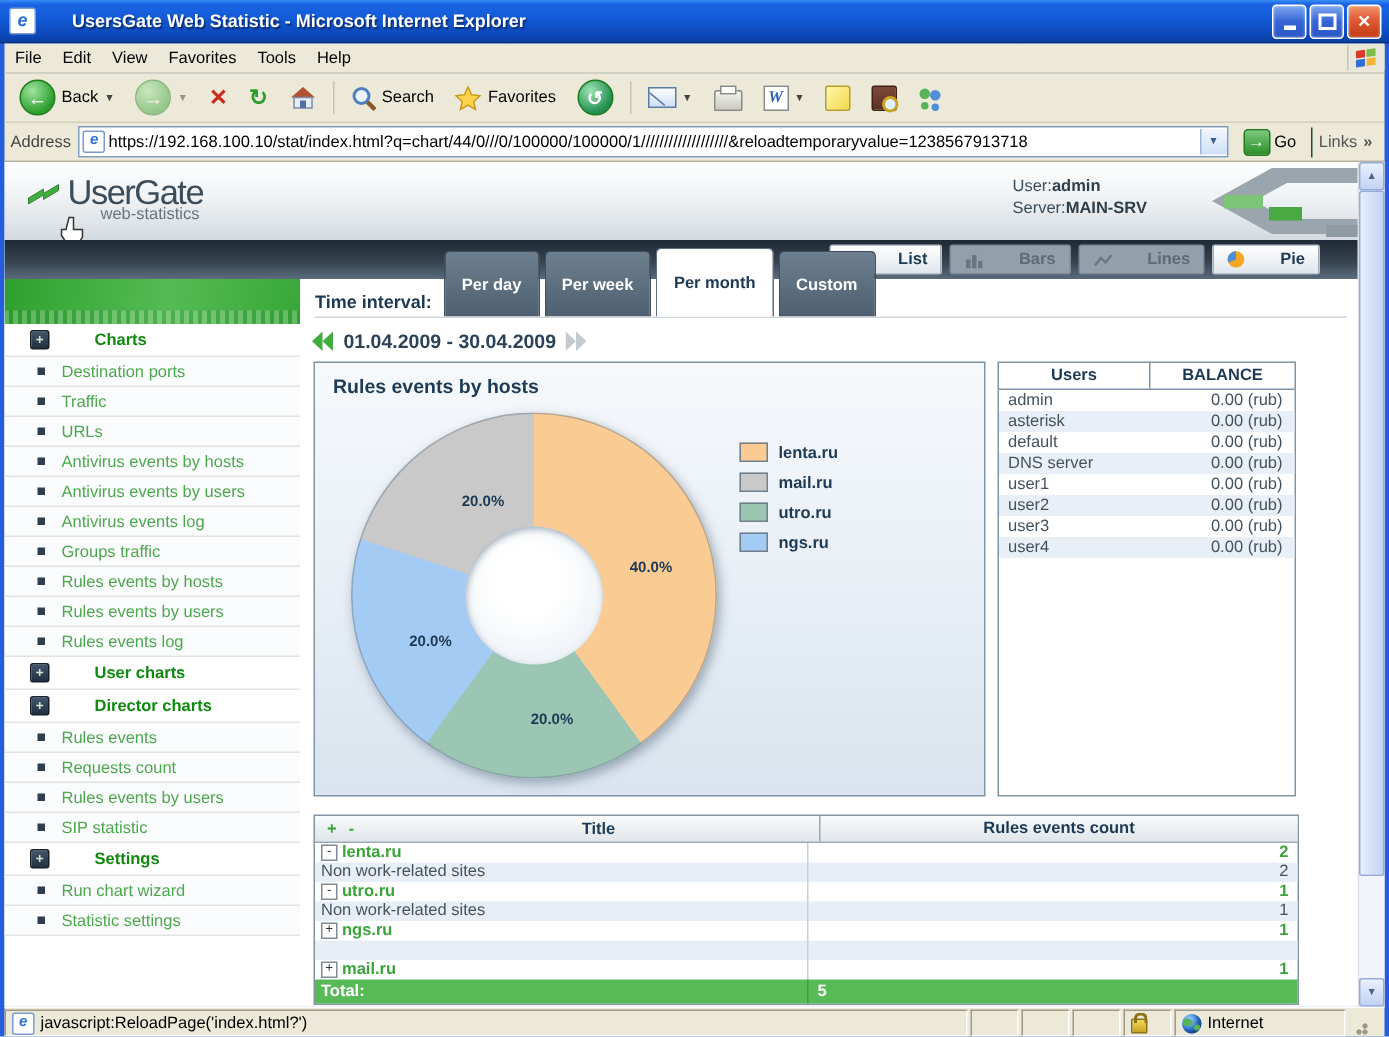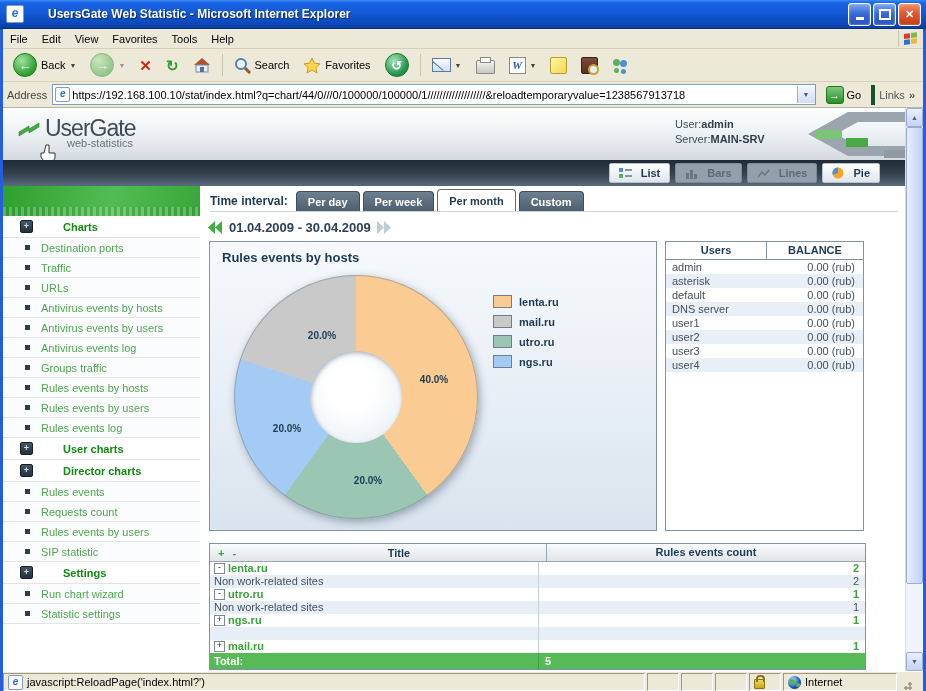--- a/index.html
+++ b/index.html
@@ -37,59 +37,59 @@
   .glyph{font-size:15px;font-weight:bold;line-height:1;}
   .addressbar{height:25px;display:flex;align-items:center;padding:0 4px;border-bottom:1px solid #b8b4a2;}
   .addr-label{color:#444;margin-right:5px;}
   .addr-field{flex:1;height:19px;border:1px solid #7F9DB9;background:#fff;display:flex;align-items:center;padding-left:2px;}
   .addr-field input{border:0;outline:0;flex:1;font:11px "Liberation Sans",sans-serif;height:15px;}
   .addr-drop{width:17px;height:17px;background:linear-gradient(180deg,#f2f7fe,#cfdef8);border-left:1px solid #9ab1d8;
     display:flex;align-items:center;justify-content:center;font-size:7px;color:#3a5a88;}
   .go-btn{display:flex;align-items:center;gap:3px;margin:0 4px;padding:1px 5px;border:1px solid transparent;border-radius:2px;}
   .go-ico{width:16px;height:16px;border-radius:3px;background:linear-gradient(180deg,#7cc97c,#2a8f2a);color:#fff;font-weight:bold;
     display:flex;align-items:center;justify-content:center;font-size:11px;border:1px solid #1d7a1d;}
-  .links{display:flex;align-items:center;gap:4px;color:#555;padding:0 4px;border-left:4px solid #14532d;height:20px;}
+  .links{display:flex;align-items:center;gap:4px;color:#555;padding:0 4px;border-left:1px solid #14532d;height:20px;}
   
   .viewport{margin:0 3px;height:563px;background:#fff;display:flex;}
   .page{width:903px;position:relative;overflow:hidden;}
   
   .appheader{position:absolute;left:0;top:0;width:903px;height:52px;
     background:linear-gradient(180deg,#fdfefe 0%,#f0f3f5 45%,#d3dae0 100%);}
   .logo{position:absolute;left:14px;top:7px;display:flex;align-items:flex-start;}
   .logo-title{font-size:23px;font-weight:normal;color:#3b4c5a;letter-spacing:-1px;}
   .logo-sub{position:absolute;left:64px;top:29px;font-size:11px;color:#66747f;}
   .userinfo{position:absolute;left:672px;top:9px;color:#3b4c5a;line-height:15px;}
   .userinfo b{color:#2e3e4a;}
   .hdr-arrow{position:absolute;right:0;top:0;}
   .cursor-hand{position:absolute;left:36px;top:36px;}
   
   .darkbar{position:absolute;left:0;top:52px;width:903px;height:26px;
     background:linear-gradient(180deg,#1e2a35 0%,#36434f 55%,#5a6b7c 100%);border-bottom:1px solid #8ba0b0;}
   .viewbtns{position:absolute;right:26px;top:3px;display:flex;gap:5px;}
-  .vbtn{height:18px;padding:0 9px;display:flex;align-items:center;gap:9px;border-radius:2px;font-weight:bold;color:#1d3a55;
+  .vbtn{height:18px;padding:0 9px;display:flex;align-items:center;gap:23px;border-radius:2px;font-weight:bold;color:#1d3a55;
     background:linear-gradient(180deg,#ffffff,#dfe6ec);border:1px solid #b7c2cc;}
   .vbtn.disabled{background:#93a0ab;color:#5d6b77;border-color:#7c8a95;}
   
   .content{position:absolute;left:0;top:78px;width:903px;height:485px;background:#fff;}
   .sidebar{position:absolute;left:0;top:0;width:197px;height:485px;background:#fff;}
   .side-banner{height:30px;background:
      repeating-linear-gradient(90deg,rgba(255,255,255,.22) 0 3px,rgba(0,0,0,.06) 3px 6px) 0 100%/100% 9px no-repeat,
      linear-gradient(100deg,#2ea02e 0%,#54bb54 55%,#38a738 100%);}
   .side-item{height:19px;display:flex;align-items:center;border-bottom:1px solid #e3e3e3;position:relative;background:#fbfcfd;}
   .side-item .bullet{position:absolute;left:22px;width:5px;height:5px;background:#2e3e4e;}
   .side-item .lbl{margin-left:38px;color:#4CA84C;}
   .side-head{height:21px;display:flex;align-items:center;border-bottom:1px solid #e3e3e3;position:relative;background:#fff;}
   .side-head .plusbox{position:absolute;left:17px;width:11px;height:11px;background:linear-gradient(180deg,#44566a,#22313f);
      border:1px solid #141f2a;border-radius:2px;color:#cfe2cf;font-size:9px;font-weight:bold;line-height:10px;text-align:center;}
   .side-head .lbl{margin-left:60px;color:#0f8a0f;font-weight:bold;}
   
   .main{position:absolute;left:197px;top:0;width:706px;height:485px;background:#fff;}
   .timebar{position:absolute;left:10px;top:4px;height:21px;display:flex;align-items:flex-end;width:688px;border-bottom:1px solid #cdd4da;}
   .ti-label{font-weight:bold;color:#1d3a55;font-size:12px;margin-right:8px;padding-bottom:3px;}
-  .tab{height:19px;padding:0 11px;margin-right:3px;display:flex;align-items:center;font-weight:bold;color:#fff;
+  .tab{height:19px;padding:12px 11px;margin-right:3px;display:flex;align-items:center;font-weight:bold;color:#fff;
      background:linear-gradient(180deg,#6e7f8f,#4e5f6f);border:1px solid #3e4e5e;border-bottom:none;border-radius:4px 4px 0 0;}
   .tab.selected{background:#fff;color:#1d3a55;border-color:#5d6e7e;height:21px;position:relative;z-index:2;}
   .daterow{position:absolute;left:8px;top:31px;height:20px;display:flex;align-items:center;gap:6px;}
   .datetext{font-weight:bold;font-size:13px;color:#2b4258;}
   
   .chartpanel{position:absolute;left:9px;top:55px;width:446px;height:288px;border:1px solid #8094a5;
      background:linear-gradient(180deg,#f6f9fc 0%,#e7eef5 55%,#d9e4ee 100%);}
   .chart-title{position:absolute;left:12px;top:8px;font-size:13px;font-weight:bold;color:#1d3a55;}
   .donut{position:absolute;left:24px;top:33px;width:244px;height:244px;border-radius:50%;
      box-shadow:2px 3px 8px rgba(60,80,100,.45), inset 0 0 0 1px rgba(120,135,150,.55);}

